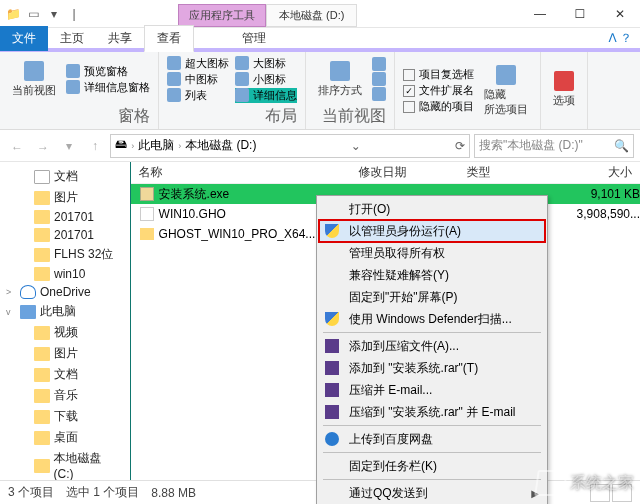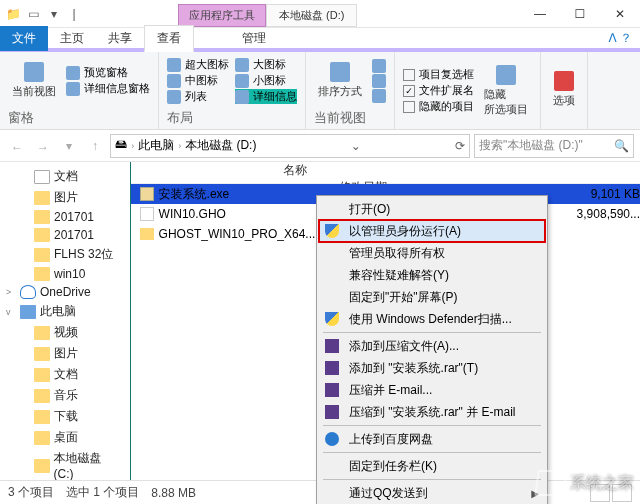--- a/index.html
+++ b/index.html
@@ -13,21 +13,21 @@
 .wincontrols { margin-left: auto; display: flex; }
 .wincontrols div { width: 40px; height: 28px; display: flex; align-items: center; justify-content: center; color: #333; }
 .ribbon-tabs { height: 24px; display: flex; align-items: center; background: #fff; border-bottom: 4px solid #c4b5fd; }
 .ribbon-tabs .tab { padding: 4px 12px; font-size: 12px; color: #333; }
 .ribbon-tabs .tab.file { background: #1979ca; color: #fff; }
 .ribbon-tabs .tab.active { border: 1px solid #dcdcdc; border-bottom: 1px solid #fff; background: #fff; }
 .ribbon-tabs .tabspacer { width: 36px; }
 .ribbon-tabs .right { margin-left: auto; padding: 0 8px; color: #1979ca; }
 .ribbon { height: 78px; background: #f5f6f7; border-bottom: 1px solid #dcdcdc; display: flex; }
 .group { border-right: 1px solid #e0e0e0; padding: 2px 8px; display: flex; flex-direction: column; }
-.group .glabel { font-size: 13px; color: #666; text-align: left; margin-top: auto; padding-top: 2px; }
+.group .glabel { font-size: 16px; color: #666; text-align: right; margin-top: auto; padding-top: 2px; }
 .gcontent { display: flex; gap: 6px; flex: 1; align-items: center; }
 .ribbon-btn { display: flex; flex-direction: column; align-items: center; gap: 2px; font-size: 11px; color: #333; padding: 2px 4px; }
 .ribbon-ico { width: 20px; height: 20px; background: #7aa7d6; border-radius: 2px; }
 .item-col { display: flex; flex-direction: column; gap: 1px; font-size: 11px; }
 .item-col .row { display: flex; align-items: center; gap: 4px; }
 .item-col .row .mico { width: 14px; height: 14px; background: #7aa7d6; border-radius: 2px; }
 .chk { width: 12px; height: 12px; border: 1px solid #888; display: inline-flex; align-items: center; justify-content: center; font-size: 9px; }
 .addr { height: 32px; display: flex; align-items: center; padding: 4px 6px; gap: 4px; background: #fff; border-bottom: 1px solid #e6e6e6; }
 .navarrow { width: 22px; height: 22px; display: flex; align-items: center; justify-content: center; color: #aaa; border-radius: 2px; }
 .addrbar { flex: 1; height: 24px; border: 1px solid #ccc; display: flex; align-items: center; padding: 0 4px; gap: 4px; font-size: 12px; }
@@ -39,29 +39,29 @@
 .body { display: flex; height: 318px; }
 .tree { width: 140px; border-right: 1px solid #0f766e; overflow: hidden; padding: 4px 0; }
 .tree .tnode { display: flex; align-items: center; gap: 4px; padding: 2px 6px; font-size: 12px; color: #222; }
 .tree .lvl1 { padding-left: 20px; }
 .fico { width: 16px; height: 14px; background: #ffd978; border-radius: 1px; }
 .fico.cloud { background: #fff; border: 1px solid #2a7bd0; border-radius: 50% 50% 30% 30%; }
 .fico.pc { background: #6aa2de; }
 .fico.doc { background: #fff; border: 1px solid #aaa; }
 .expander { width: 10px; color: #888; font-size: 9px; }
 .list { flex: 1; display: flex; flex-direction: column; }
-.cols { height: 22px; display: flex; border-bottom: 1px solid #eee; font-size: 12px; color: #333; align-items: center; flex-direction: column; }
+.cols { height: 22px; display: flex; border-bottom: 1px solid #eee; font-size: 12px; color: #333; align-items: center; }
 .cols .c { padding: 0 8px; }
 .c-name { width: 220px; }
 .c-date { width: 108px; }
 .c-type { width: 90px; }
 .c-size { flex: 1; text-align: right; padding-right: 0; }
 .rows { flex: 1; }
 .frow { display: flex; align-items: center; height: 20px; font-size: 12px; }
-.frow.sel { background: #1d4ed8; }
+.frow.sel { background: #22c55e; }
 .frow .rico { width: 16px; height: 16px; margin-left: 8px; margin-right: 4px; display: flex; align-items: center; justify-content: center; }
 .frow .rico .exe { width: 14px; height: 14px; background: #f0d89a; border: 1px solid #aa8; }
 .frow .rico .folder { width: 14px; height: 12px; background: #ffd978; }
 .frow .rico .gho { width: 14px; height: 14px; background: #fff; border: 1px solid #ccc; }
 .status { height: 24px; border-top: 1px solid #e0e0e0; display: flex; align-items: center; padding: 0 8px; font-size: 12px; gap: 12px; color: #444; }
 .status .viewbtns { margin-left: auto; display: flex; gap: 2px; }
 .status .vb { width: 20px; height: 18px; border: 1px solid #ccc; }
 .ctxmenu { position: absolute; left: 316px; top: 195px; width: 232px; background: #f0f0f0; border: 1px solid #a0a0a0; box-shadow: 2px 2px 4px rgba(0,0,0,0.2); padding: 2px; }
 .ctxmenu .mi { display: flex; align-items: center; height: 22px; font-size: 12px; padding: 0 6px 0 4px; gap: 8px; }
 .ctxmenu .mi.hl { outline: 2px solid #d00; outline-offset: -1px; background: #d8e8f8; }

